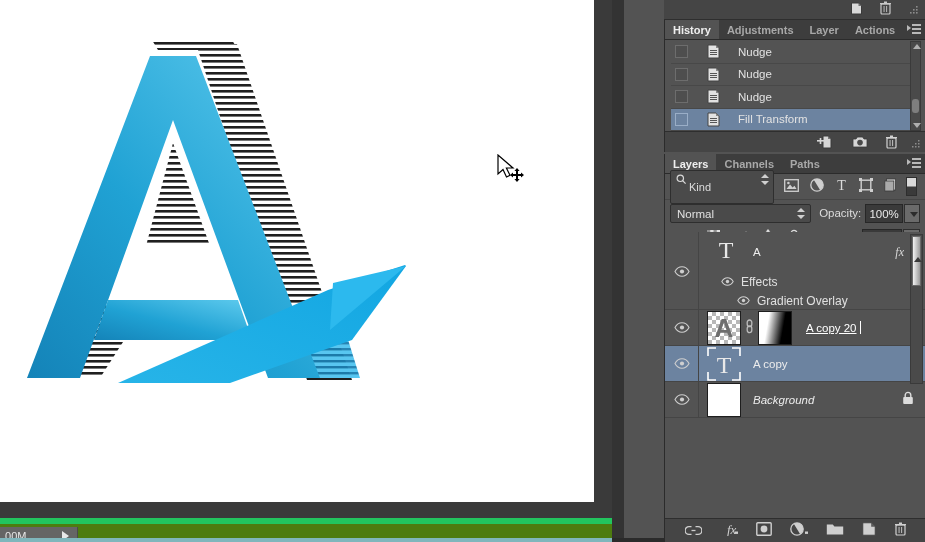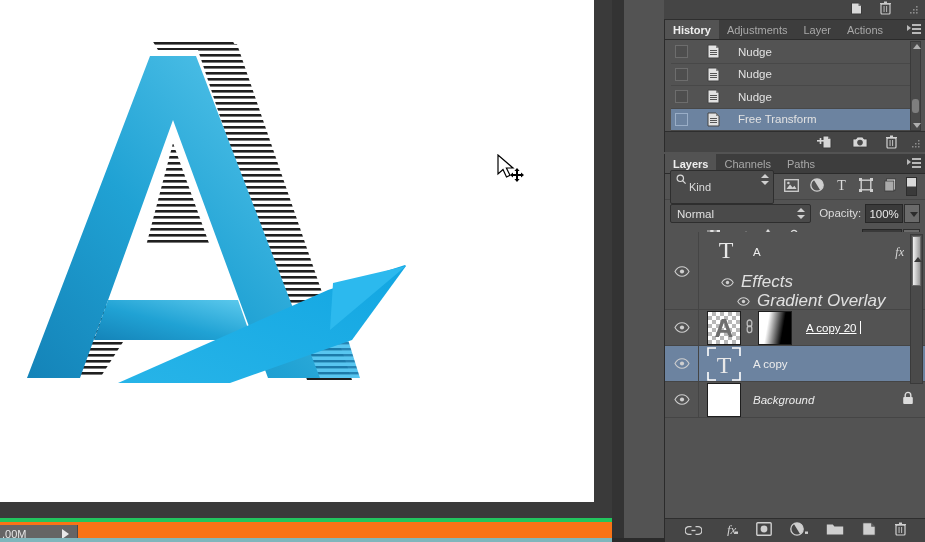--- a/index.html
+++ b/index.html
@@ -9,21 +9,21 @@
     font-family:"Liberation Sans", sans-serif;
     -webkit-font-smoothing:antialiased;
   }
   #app { position:relative; width:925px; height:542px; }
 
   
   .doc-area { position:absolute; left:0; top:0; width:594px; height:502px; background:#ffffff; overflow:hidden; }
   .doc-art  { position:absolute; left:0px;  top:0px; width:594px; height:502px; }
   .doc-gutter-v { position:absolute; left:594px; top:0; width:18px; height:524px; background:#3a3a3a; }
   .doc-gutter-b { position:absolute; left:0;  top:502px; width:594px; height:22px; background:#3a3a3a; }
-  .statusbar { position:absolute; left:0; top:518px; width:612px; height:24px; background:#f97316; border-top:4px solid #22c55e; }
+  .statusbar { position:absolute; left:0; top:518px; width:612px; height:24px; background:#4d7c0f; border-top:6px solid #22c55e; }
   .status-field {
     position:absolute; left:0; top:3px; width:78px; height:18px;
     background:#656565; color:#e6e6e6; font-size:11px; line-height:18px; padding-left:2px;
     border-right:1px solid #4a4a4a;
   }
   .status-arrow { position:absolute; left:62px; top:7px; width:0;height:0;
     border-left:7px solid #e8e8e8; border-top:5px solid transparent; border-bottom:5px solid transparent; }
   .outer-gutter { position:absolute; left:612px; top:0; width:52px; height:542px; background:#535353; }
   .outer-gutter-dark { position:absolute; left:612px; top:0; width:12px; height:542px; background:#333333; }
   .bottom-strip { position:absolute; left:0; top:538px; width:925px; height:4px; background:#7fb6bc; }
@@ -32,21 +32,21 @@
   
   .dock { position:absolute; left:664px; top:0; width:261px; height:542px; background:#535353; }
   .dock-topbar { position:absolute; left:0; top:0; width:261px; height:20px; background:#454545; border-bottom:1px solid #2e2e2e; }
   .topicons { position:absolute; right:6px; top:0px; height:20px; display:flex; align-items:center; gap:16px; }
 
   
   .panel-tabs {
     display:flex; align-items:stretch; height:20px; background:#3d3d3d;
     border-bottom:1px solid #2b2b2b; position:relative;
   }
-  .ptab { font-size:11px; color:#a8a8a8; padding:0 8px; line-height:20px; cursor:default; white-space:nowrap; }
+  .ptab { font-size:11px; color:#a8a8a8; padding:0 8px; line-height:20px; cursor:default; white-space:nowrap;font-weight:bold; }
   .ptab.active { background:#535353; color:#efefef; font-weight:bold; }
   .pmenu { position:absolute; right:4px; top:4px; width:14px; height:12px; }
   .pmenu i { display:block; height:2px; background:#b9b9b9; margin-bottom:2px; }
   .pmenu i:nth-child(1){ width:11px; margin-left:3px;}
   .pmenu i:nth-child(2){ width:11px; margin-left:3px;}
   .pmenu i:nth-child(3){ width:11px; margin-left:3px;}
   .pmenu .tri { position:absolute; left:0; top:1px; width:0;height:0;
      border-left:4px solid #b9b9b9; border-top:3px solid transparent; border-bottom:3px solid transparent;}
 
   
@@ -103,21 +103,21 @@
   .lrow.selected { background:#6c83a0; }
   .eye-cell { width:34px; height:100%; display:flex; align-items:center; justify-content:center;
      border-right:1px solid #454545; flex:0 0 auto; align-self:stretch;}
   .thumb-wrap { display:flex; align-items:center; padding-left:8px; flex:0 0 auto;}
   .thumb { width:34px; height:34px; border:1px solid #1e1e1e; background:#fff; }
   .lname { font-size:11.5px; color:#ececec; margin-left:12px; white-space:nowrap;}
   .lname.italic { font-style:italic; }
   .lname.editing { color:#ffffff; text-decoration:underline; padding:1px 3px 0 2px; border-right:1px solid #ffffff;}
   .fx-badge { position:absolute; right:20px; font-size:12px; font-style:italic; color:#d8d8d8; font-family:"Liberation Serif", serif;}
   .lock-badge { position:absolute; right:12px; }
-  .effect-row { display:flex; align-items:center; height:19px; font-size:17px; color:#e0e0e0;font-style:italic; }
+  .effect-row { display:flex; align-items:center; height:19px; font-size:12px; color:#e0e0e0; }
   .effect-row .eye-sm { margin-left:0px; margin-right:7px; }
   .clip-arrow { width:12px; margin-left:6px; margin-right:-2px; }
 
   .layers-scroll { position:absolute; right:2px; top:80px; width:13px; height:264px; background:#4a4a4a; border:1px solid #3a3a3a;}
   .layers-thumb { position:absolute; left:1px; top:1px; width:9px; height:50px;
      background:linear-gradient(90deg,#f2f2f2,#9a9a9a); border:1px solid #6a6a6a;}
   .layers-up { position:absolute; left:2px; top:40px; width:0;height:0;
      border-bottom:5px solid #3a3a3a; border-left:4px solid transparent; border-right:4px solid transparent;}
 
   .layers-footer { position:absolute; left:0; bottom:0; width:261px; height:24px; background:#454545; border-top:1px solid #2e2e2e;
@@ -301,21 +301,21 @@
             <svg width="13" height="15" viewBox="0 0 13 15">
                 <path d="M1 1h8l3 3v10H1z" fill="#e2e2e2" stroke="#444"></path>
                 <path d="M9 1v3h3z" fill="#888"></path>
                 <g fill="#555">
                   <rect x="3" y="6" width="7" height="1"></rect>
                   <rect x="3" y="8" width="7" height="1"></rect>
                   <rect x="3" y="10" width="7" height="1"></rect>
                 </g>
               </svg>
           </span>
-          <span class="hist-label">Free Transform</span>
+          <span class="hist-label">Fill Transform</span>
         </div>
       </div>
 
       <div class="hist-scroll">
         <div class="sb-up"></div>
         <div class="hist-thumb"></div>
         <div class="sb-dn"></div>
       </div>
 
       <div class="hist-footer">

